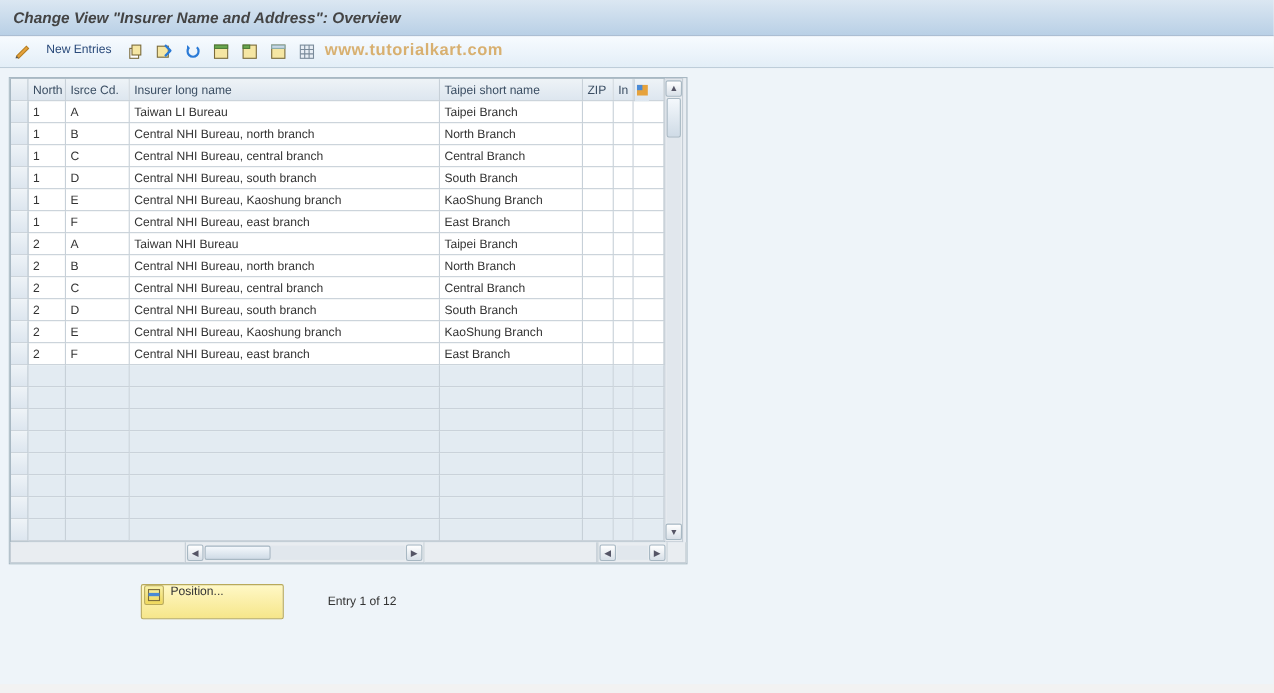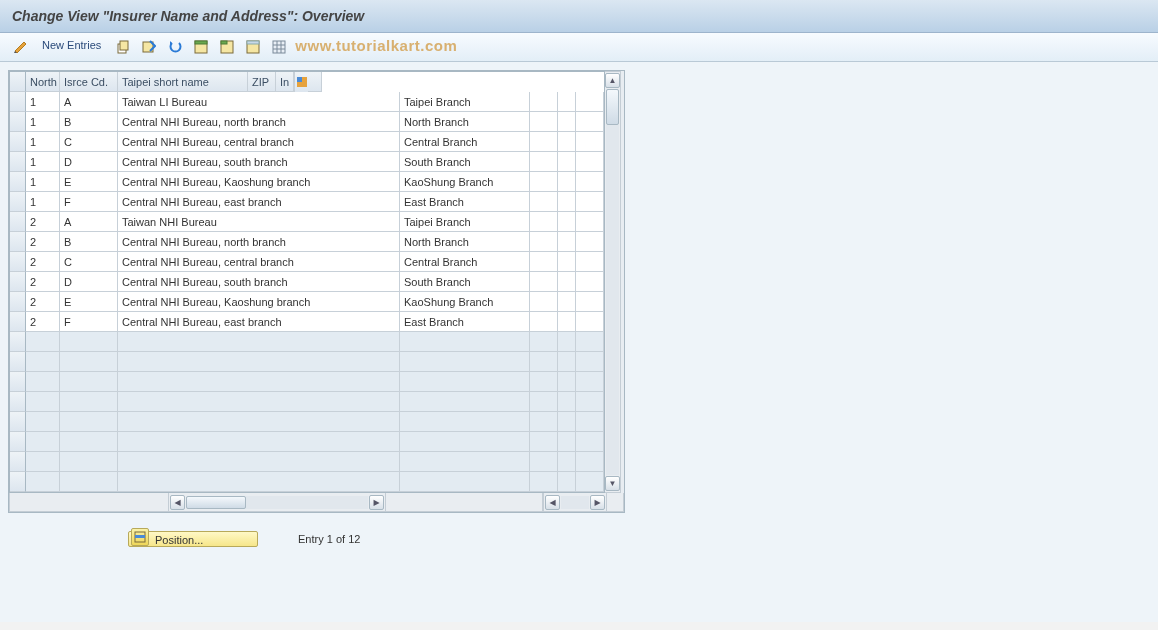--- a/index.html
+++ b/index.html
@@ -23,21 +23,21 @@
   .vs-btn{width:13px;height:13px;background:linear-gradient(#fff,#d8e0e8);border:1px solid #a8b8c3;border-radius:2px;font-size:8px;display:flex;align-items:center;justify-content:center;color:#556}
   .vs-track{flex:1;background:#e1e7ed;width:13px;position:relative;margin:1px 0}
   .vs-thumb{position:absolute;left:0;width:13px;background:linear-gradient(#f4f8fc,#cfdbe6);border:1px solid #a8b8c3;border-radius:2px;box-sizing:border-box}
   .hscroll{display:flex;align-items:center;background:#e9edf1;border:1px solid #c4cdd5;border-top:none;height:18px;padding:0 1px}
   .hs-btn{width:13px;height:13px;background:linear-gradient(#fff,#d8e0e8);border:1px solid #a8b8c3;border-radius:2px;font-size:8px;display:flex;align-items:center;justify-content:center;color:#556}
   .hs-track{height:13px;background:#e1e7ed;position:relative;margin:0 1px}
   .hs-thumb{position:absolute;top:0;height:13px;background:linear-gradient(#f4f8fc,#cfdbe6);border:1px solid #a8b8c3;border-radius:2px;box-sizing:border-box}
   .corner-tool{display:flex;gap:0}
   .corner-tool span{width:13px;height:20px;display:inline-flex;align-items:center;justify-content:center;background:linear-gradient(#eef3f7,#dde6ef);border-left:1px solid #c7d0d8}
   .footer-bar{display:flex;align-items:center;gap:40px;margin-top:18px;padding-left:120px}
-  .pos-btn{display:flex;align-items:flex-end;background:linear-gradient(#fff8c6,#f6e68a);border:1px solid #b8a95a;border-radius:2px;height:16px;padding:0 10px 0 2px;font-size:11px;color:#333;min-width:130px}
+  .pos-btn{display:flex;align-items:flex-start;background:linear-gradient(#fff8c6,#f6e68a);border:1px solid #b8a95a;border-radius:2px;height:32px;padding:0 10px 0 2px;font-size:11px;color:#333;min-width:130px}
   .pos-icon{width:16px;height:16px;background:linear-gradient(#f9f2a8,#efd75a);border:1px solid #b8a95a;border-radius:2px;margin-right:6px;display:inline-flex;align-items:center;justify-content:center}
   svg{display:block}
   .c-type{width:34px}
   .c-isrce{width:58px}
   .c-long{width:282px}
   .c-short{width:130px}
   .c-zip{width:28px}
   .c-in{width:18px}
   .c-tool{width:28px}
 </style>
@@ -103,20 +103,21 @@
 </div>
 
 <div class="workarea">
   <div class="panel">
     <div class="grid-wrap">
       <div class="grid">
         <div class="grid-head">
           <div class="row-handle" style="height:20px"></div>
           <div class="gh c-type">North</div>
           <div class="gh c-isrce">Isrce Cd.</div>
+          <div class="gh c-long">Insurer long name</div>
           <div class="gh c-short">Taipei short name</div>
           <div class="gh c-zip">ZIP</div>
           <div class="gh c-in">In</div>
           <div class="gh c-tool corner-tool" style="padding:0">
             <span>
                 <svg width="10" height="10">
                   <rect x="0" y="0" width="10" height="10" fill="#e6a23c"></rect>
                   <rect x="0" y="0" width="5" height="5" fill="#4a8ad6"></rect>
                 </svg>
               </span>

